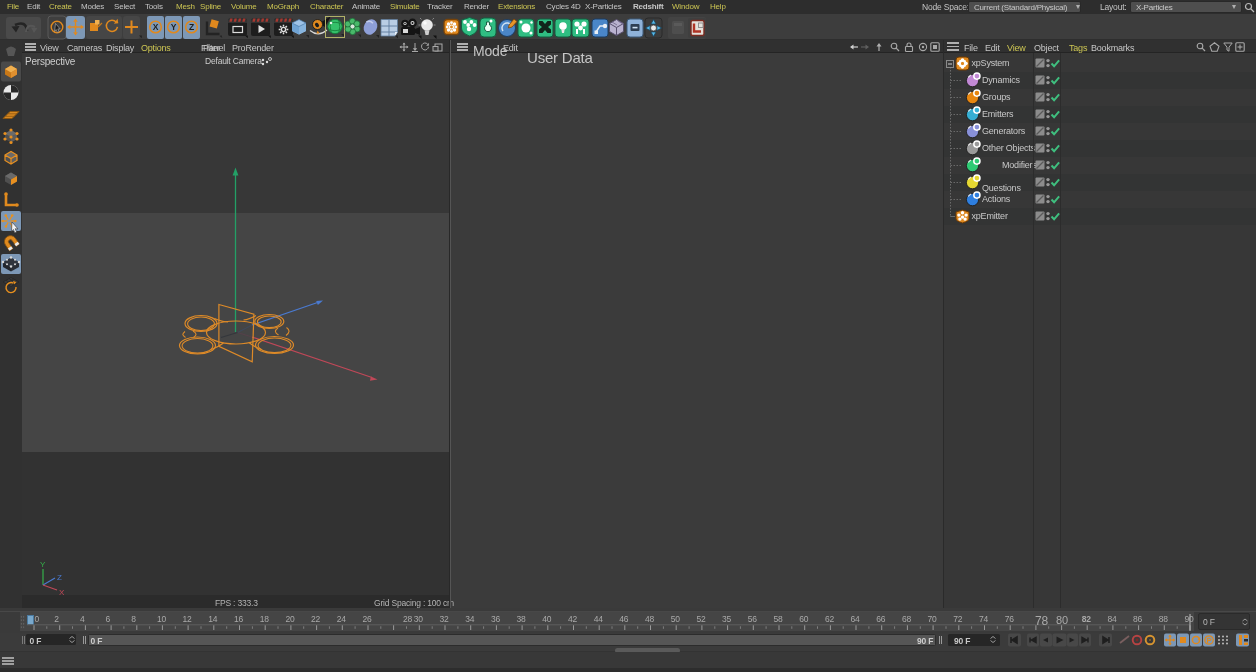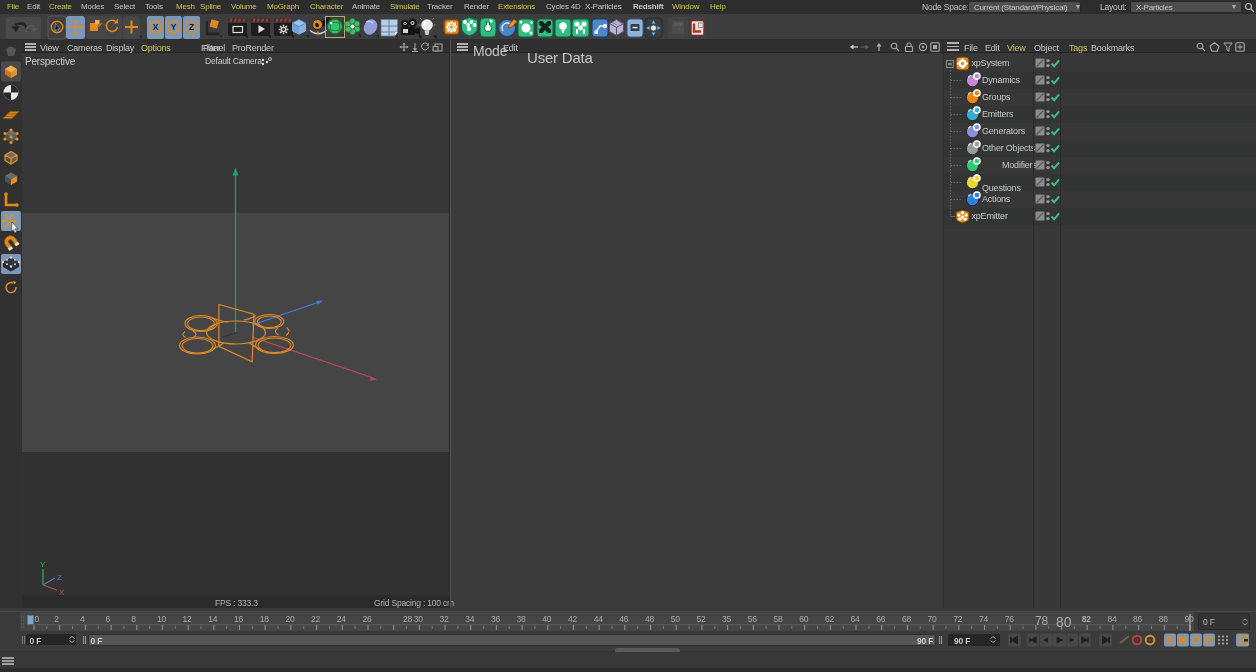--- a/index.html
+++ b/index.html
@@ -770,21 +770,21 @@
 <span style="position:absolute;left:799.2px;top:614px;font-size:8.5px;color:#a9a9a9;letter-spacing:-0.2px;">60</span>
 <span style="position:absolute;left:824.9px;top:614px;font-size:8.5px;color:#a9a9a9;letter-spacing:-0.2px;">62</span>
 <span style="position:absolute;left:850.5px;top:614px;font-size:8.5px;color:#a9a9a9;letter-spacing:-0.2px;">64</span>
 <span style="position:absolute;left:876.2px;top:614px;font-size:8.5px;color:#a9a9a9;letter-spacing:-0.2px;">66</span>
 <span style="position:absolute;left:901.9px;top:614px;font-size:8.5px;color:#a9a9a9;letter-spacing:-0.2px;">68</span>
 <span style="position:absolute;left:927.6px;top:614px;font-size:8.5px;color:#a9a9a9;letter-spacing:-0.2px;">70</span>
 <span style="position:absolute;left:953.3px;top:614px;font-size:8.5px;color:#a9a9a9;letter-spacing:-0.2px;">72</span>
 <span style="position:absolute;left:979.0px;top:614px;font-size:8.5px;color:#a9a9a9;letter-spacing:-0.2px;">74</span>
 <span style="position:absolute;left:1004.7px;top:614px;font-size:8.5px;color:#a9a9a9;letter-spacing:-0.2px;">76</span>
 <span style="position:absolute;left:1035px;top:614px;font-size:12px;color:#a9a9a9;letter-spacing:-0.2px;">78</span>
-<span style="position:absolute;left:1056.1px;top:614px;font-size:14px;color:#a9a9a9;letter-spacing:-0.2px;">80</span>
+<span style="position:absolute;left:1056.1px;top:614px;font-size:11px;color:#a9a9a9;letter-spacing:-0.2px;">80</span>
 <span style="position:absolute;left:1081.7px;top:614px;font-size:8.5px;color:#a9a9a9;letter-spacing:-0.2px;font-weight:bold;">82</span>
 <span style="position:absolute;left:1107.4px;top:614px;font-size:8.5px;color:#a9a9a9;letter-spacing:-0.2px;">84</span>
 <span style="position:absolute;left:1133.1px;top:614px;font-size:8.5px;color:#a9a9a9;letter-spacing:-0.2px;">86</span>
 <span style="position:absolute;left:1158.8px;top:614px;font-size:8.5px;color:#a9a9a9;letter-spacing:-0.2px;">88</span>
 <span style="position:absolute;left:1184.5px;top:614px;font-size:8.5px;color:#a9a9a9;letter-spacing:-0.2px;">90</span>
 <div class="abs" style="left:1198px;top:613px;width:52px;height:17px;background:#343434;border:1px solid #2a2a2a;border-radius:2px;"></div>
 <span style="position:absolute;left:1203px;top:617px;font-size:8.5px;color:#b8b8b8;font-weight:400;white-space:nowrap;letter-spacing:-0.2px;">0 F</span>
 <svg class="abs" style="left:1241px;top:617px" width="8" height="10" viewBox="0 0 8 10">
     <path d="M1.5 4 l2.5 -2 2.5 2 M1.5 6 l2.5 2 2.5 -2" fill="none" stroke="#9a9a9a" stroke-width="1"></path>
   </svg>

